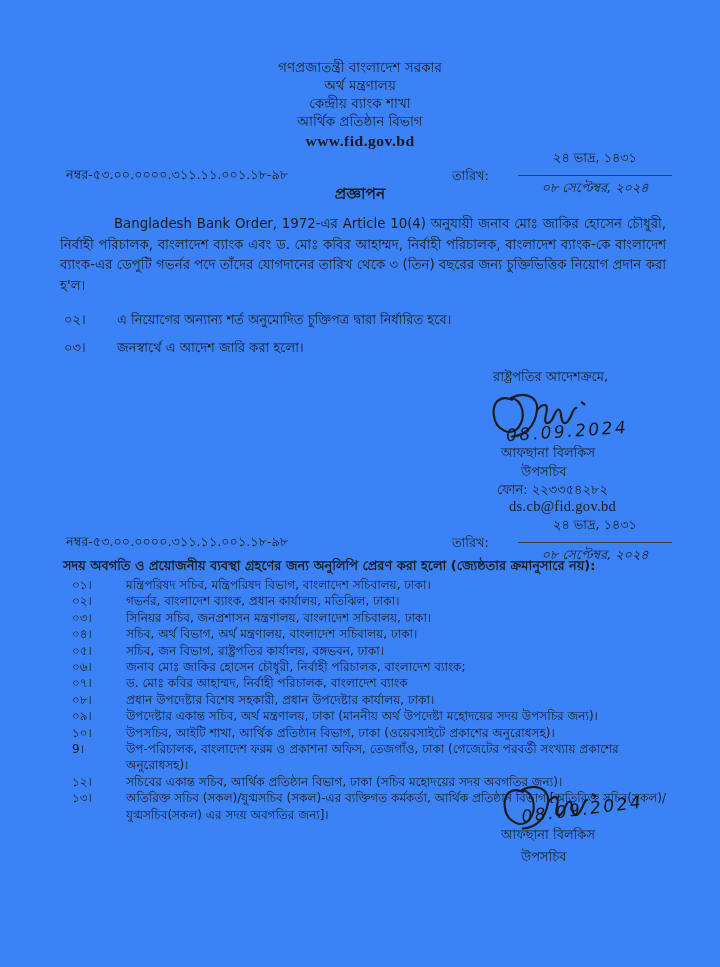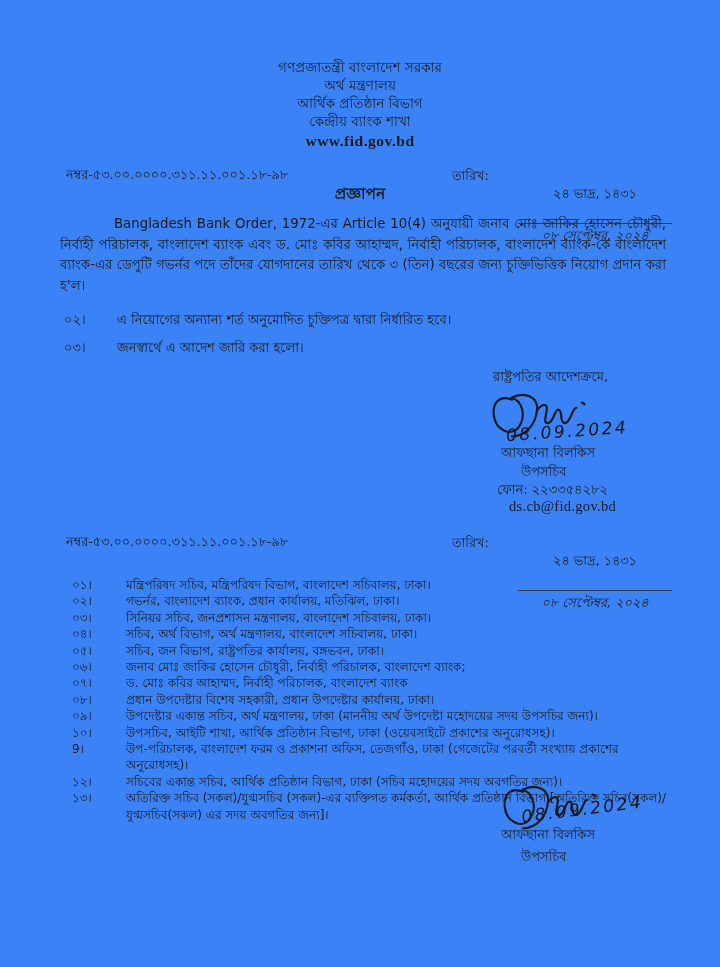--- a/index.html
+++ b/index.html
@@ -18,21 +18,21 @@
   
   .header{position:absolute;top:58px;left:0;right:0;text-align:center;}
   .header .h-line{font-size:13.5px;line-height:18px;}
   .header .website{font-size:15.5px;font-weight:bold;letter-spacing:.5px;line-height:20px;margin-top:1px;}
 
   
   .memo{position:absolute;left:0;width:720px;height:46px;font-size:12.8px;}
   .memo .memo-number{position:absolute;left:66px;top:17px;font-weight:500;}
   .memo .date-label{position:absolute;left:452px;top:18px;}
   .memo .date-stack{position:absolute;left:518px;top:0;width:154px;text-align:center;}
-  .memo .date-top{display:block;padding-bottom:18px;border-bottom:1.2px solid #3a3a3a;margin-top:36px;}
+  .memo .date-top{display:block;padding-bottom:6px;border-bottom:1.2px solid #3a3a3a;}
   .memo .date-bottom{display:block;padding-top:2px;font-style:italic;}
   #memo1{top:148px;}
   #memo2{top:515px;}
 
   .doc-title{position:absolute;top:182px;left:0;right:0;text-align:center;font-size:15.5px;font-weight:bold;}
 
   .body-par{
     position:absolute;top:214px;left:60px;width:606px;
     font-size:13.3px;line-height:20.5px;
     text-align:justify;text-indent:54px;
@@ -72,22 +72,22 @@
   .dist-row .d-txt{flex:1;}
 </style>
 </head>
 <body>
 
 <div class="page">
 
   <div class="header">
     <div class="h-line bn">গণপ্রজাতন্ত্রী বাংলাদেশ সরকার</div>
     <div class="h-line bn">অর্থ মন্ত্রণালয়</div>
+    <div class="h-line bn">কেন্দ্রীয় ব্যাংক শাখা</div>
     <div class="h-line bn">আর্থিক প্রতিষ্ঠান বিভাগ</div>
-    <div class="h-line bn">কেন্দ্রীয় ব্যাংক শাখা</div>
     <div class="website">www.fid.gov.bd</div>
   </div>
 
   <div class="memo" id="memo1">
     <span class="memo-number bn">নম্বর-৫৩.০০.০০০০.৩১১.১১.০০১.১৮-৯৮</span>
     <span class="date-label bn">তারিখ:</span>
     <span class="date-stack">
       <span class="date-top bn">২৪ ভাদ্র, ১৪৩১</span>
       <span class="date-bottom bn">০৮ সেপ্টেম্বর, ২০২৪</span>
     </span>
@@ -123,20 +123,21 @@
 
   <div class="memo" id="memo2">
     <span class="memo-number bn">নম্বর-৫৩.০০.০০০০.৩১১.১১.০০১.১৮-৯৮</span>
     <span class="date-label bn">তারিখ:</span>
     <span class="date-stack">
       <span class="date-top bn">২৪ ভাদ্র, ১৪৩১</span>
       <span class="date-bottom bn">০৮ সেপ্টেম্বর, ২০২৪</span>
     </span>
   </div>
 
+  <div class="dist-heading bn">সদয় অবগতি ও প্রয়োজনীয় ব্যবস্থা গ্রহণের জন্য অনুলিপি প্রেরণ করা হলো (জ্যেষ্ঠতার ক্রমানুসারে নয়):</div>
   <div class="dist-list bn" id="dist-list">
       <div class="dist-row">
         <span class="d-no">০১।</span>
         <span class="d-txt">মন্ত্রিপরিষদ সচিব, মন্ত্রিপরিষদ বিভাগ, বাংলাদেশ সচিবালয়, ঢাকা।</span>
       </div>
       <div class="dist-row">
         <span class="d-no">০২।</span>
         <span class="d-txt">গভর্নর, বাংলাদেশ ব্যাংক, প্রধান কার্যালয়, মতিঝিল, ঢাকা।</span>
       </div>
       <div class="dist-row">

